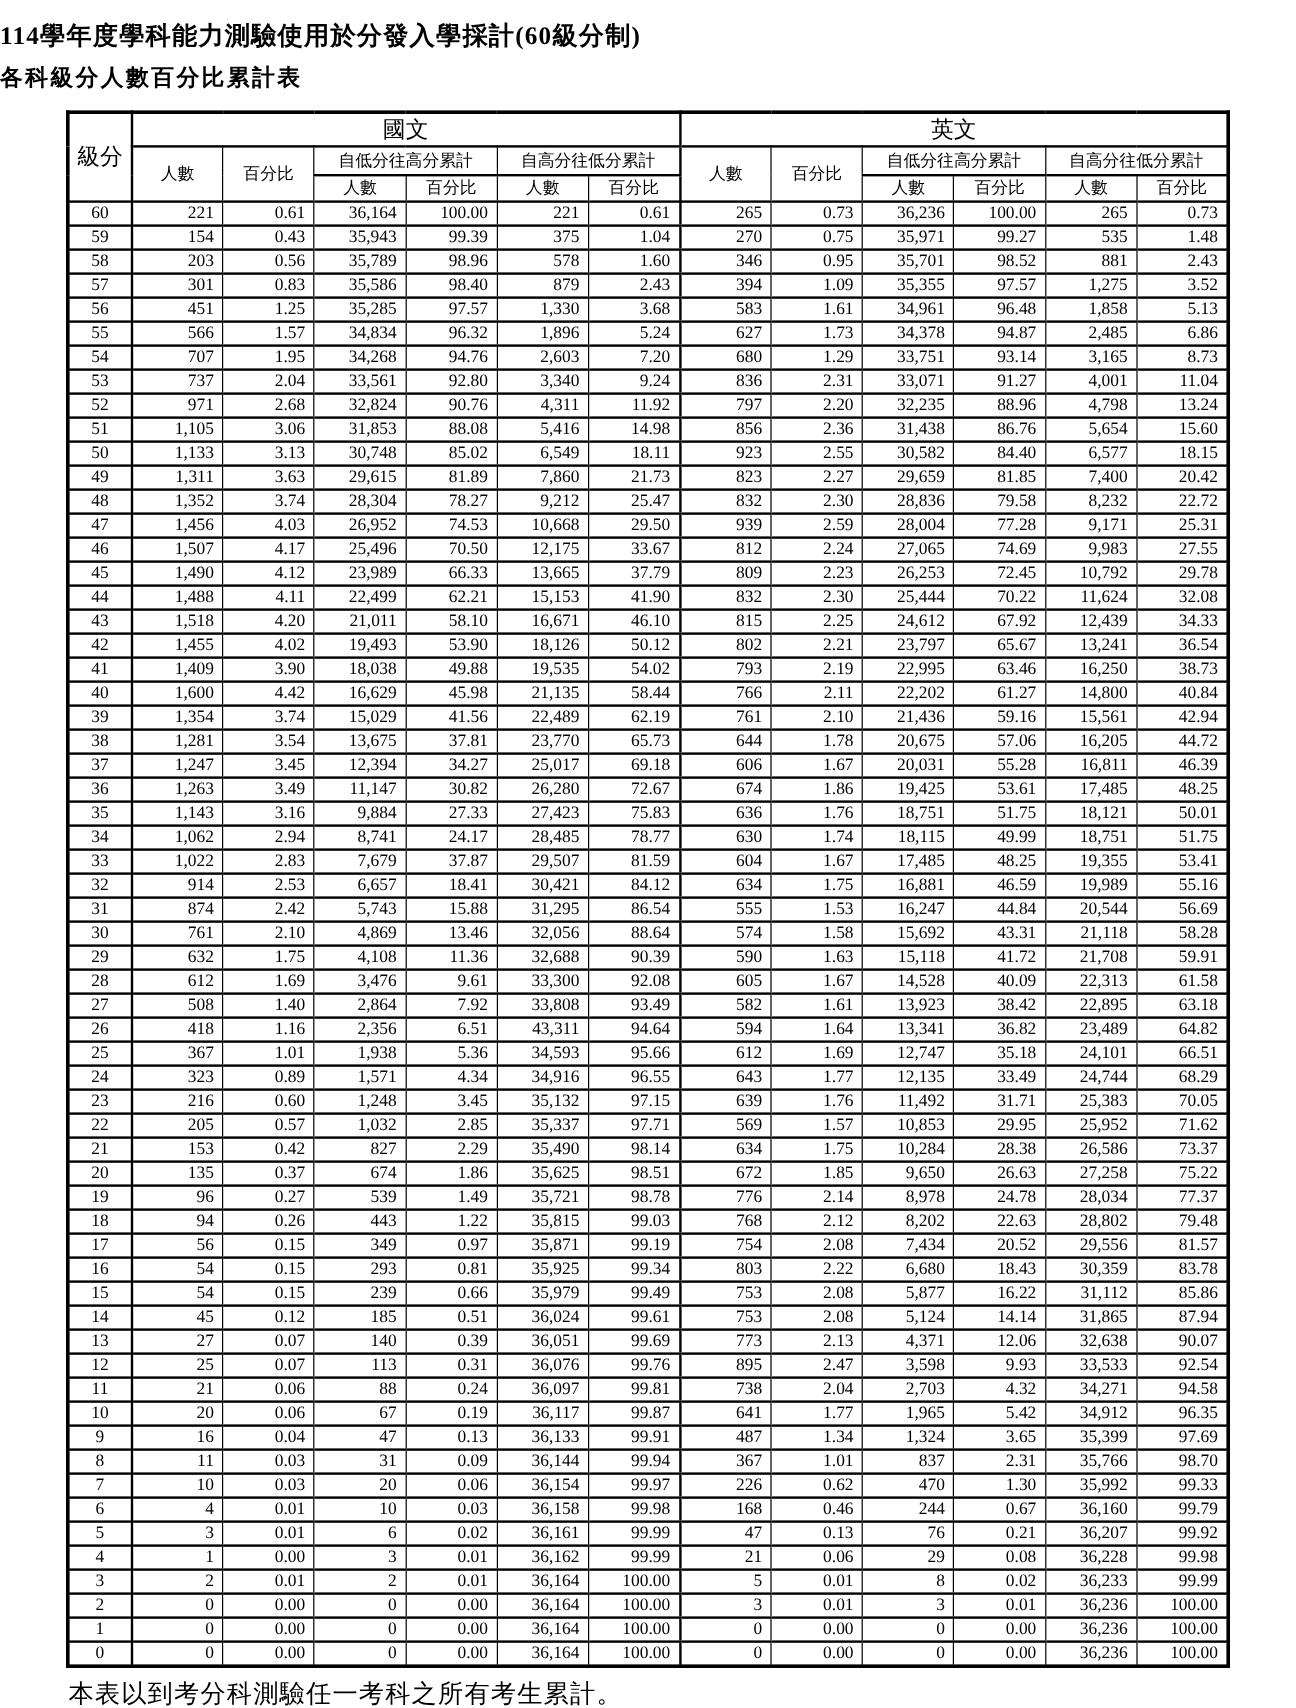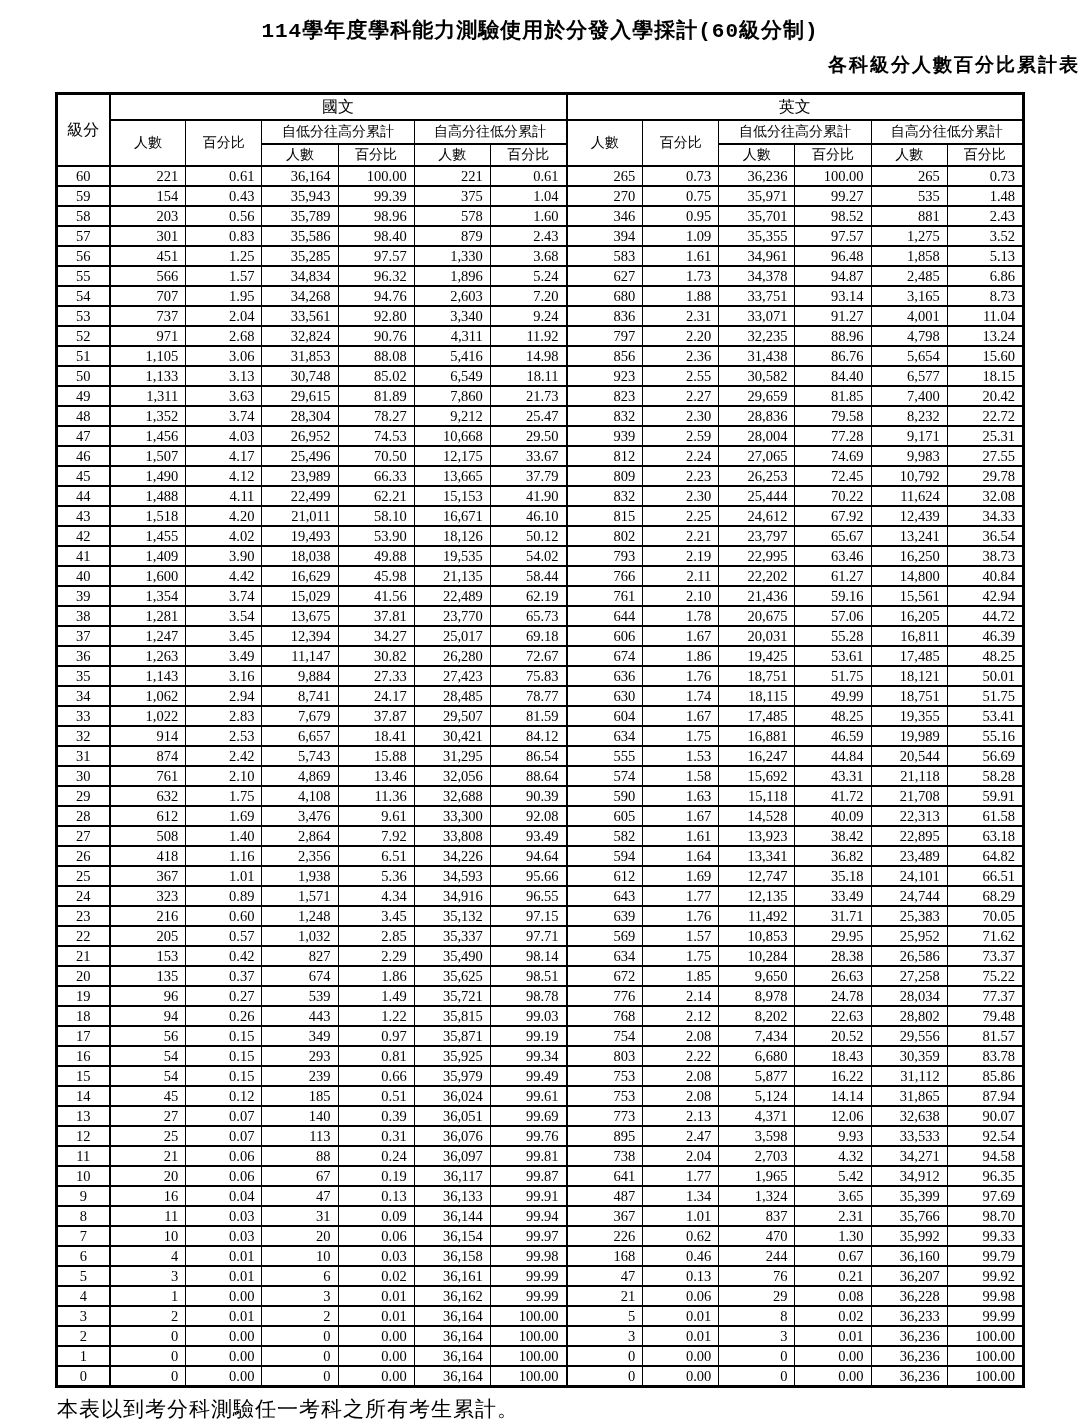--- a/index.html
+++ b/index.html
@@ -10,29 +10,28 @@
   .page {
     position: relative;
     width: 1080px;
     height: 1423px;
     background: #ffffff;
     font-family: "Liberation Serif", "DejaVu Serif", serif;
     color: #000;
     overflow: hidden;
   }
   .title {
-    text-align: center;
+    text-align: left;
     font-weight: bold;
     font-size: 21px;
     padding-top: 16px;
     letter-spacing: 1px;
-    font-family: Liberation Mono, monospace;
   }
   .subtitle {
-    text-align: right;
+    text-align: left;
     font-weight: bold;
     font-size: 19px;
     margin-top: 8px;
     letter-spacing: 2px;
   }
   table.score-table {
     border-collapse: collapse;
     table-layout: fixed;
     width: 970px;
     margin: 14px 0 0 55px;
@@ -45,21 +44,21 @@
     border-bottom-width: 2px;
     padding: 0;
     overflow: hidden;
     white-space: nowrap;
   }
   col.c-level { width: 53px; }
   col.c-num  { width: 76px; }
   thead th {
     font-weight: normal;
     text-align: center;
-    font-size: 16px;
+    font-size: 19px;
   }
   thead tr.r1 th { height: 24px; }
   thead tr.r2 th { height: 22px; font-size: 14px; }
   thead tr.r3 th { height: 20px; font-size: 14px; }
   thead th.group { font-size: 13.5px; margin-top: 24px; }
   tbody td {
     height: 18px;
     line-height: 18px;
     font-size: 14.5px;
   }
@@ -217,21 +216,21 @@
         </tr>
         <tr>
           <td class="level levelcol">54</td>
           <td class="num sect">707</td>
           <td class="num">1.95</td>
           <td class="num">34,268</td>
           <td class="num">94.76</td>
           <td class="num">2,603</td>
           <td class="num">7.20</td>
           <td class="num sect">680</td>
-          <td class="num">1.88</td>
+          <td class="num">1.29</td>
           <td class="num">33,751</td>
           <td class="num">93.14</td>
           <td class="num">3,165</td>
           <td class="num">8.73</td>
         </tr>
         <tr>
           <td class="level levelcol">53</td>
           <td class="num sect">737</td>
           <td class="num">2.04</td>
           <td class="num">33,561</td>
@@ -634,21 +633,21 @@
           <td class="num">38.42</td>
           <td class="num">22,895</td>
           <td class="num">63.18</td>
         </tr>
         <tr>
           <td class="level levelcol">26</td>
           <td class="num sect">418</td>
           <td class="num">1.16</td>
           <td class="num">2,356</td>
           <td class="num">6.51</td>
-          <td class="num">34,226</td>
+          <td class="num">43,311</td>
           <td class="num">94.64</td>
           <td class="num sect">594</td>
           <td class="num">1.64</td>
           <td class="num">13,341</td>
           <td class="num">36.82</td>
           <td class="num">23,489</td>
           <td class="num">64.82</td>
         </tr>
         <tr>
           <td class="level levelcol">25</td>

